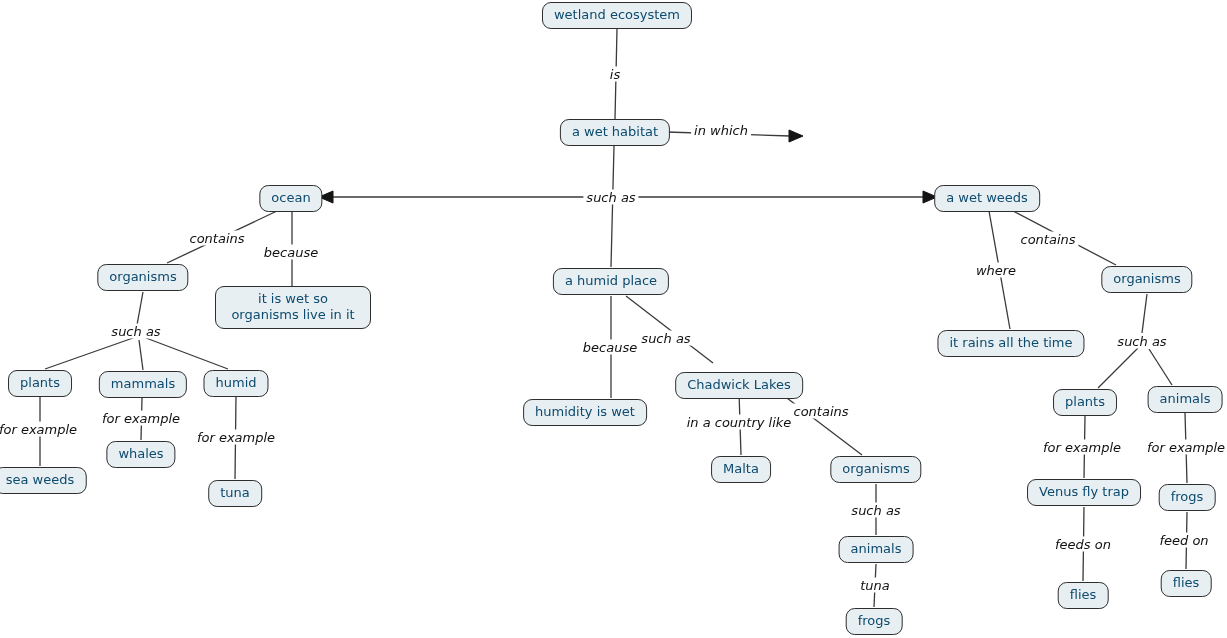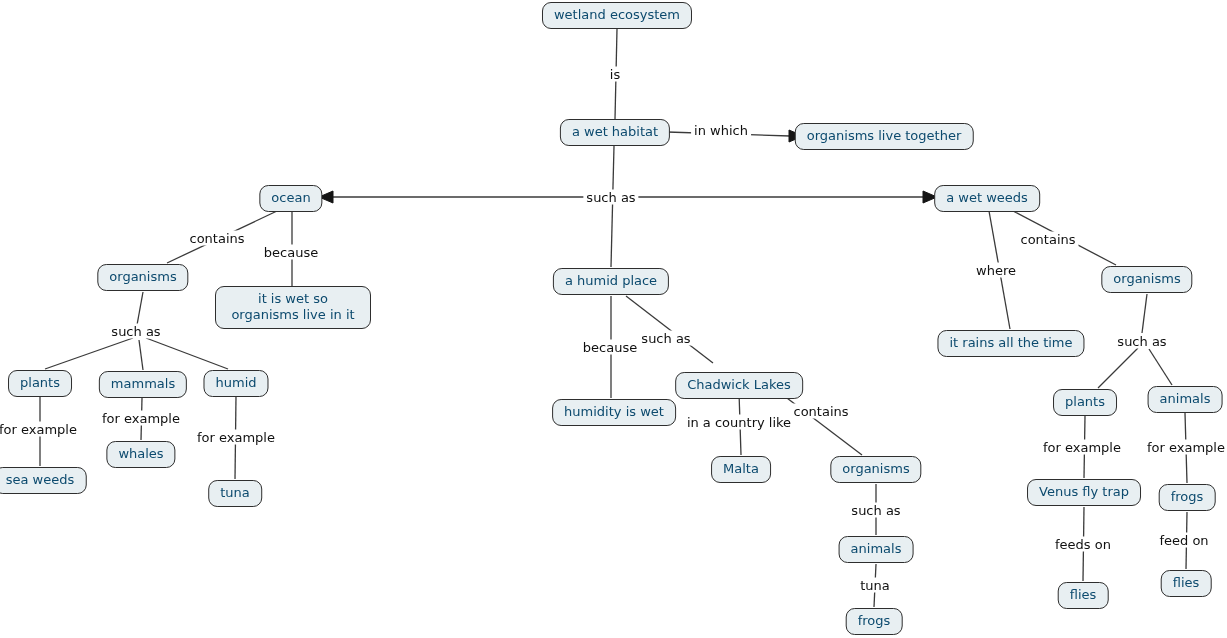--- a/index.html
+++ b/index.html
@@ -51,20 +51,21 @@
   .edge-label {
     position: absolute;
     transform: translate(-50%, -50%);
     background: #ffffff;
     padding: 0 3px;
     font-size: 13px;
     line-height: 15px;
     color: #101010;
     white-space: nowrap;
     z-index: 1;
+    font-style: italic;
   }
 </style>
 </head>
 <body>
 
 <div id="canvas">
 
   <svg id="wires">
     <line x1="617" y1="29" x2="615" y2="119"></line>
     <line x1="667" y1="132" x2="790" y2="136"></line>
@@ -117,33 +118,32 @@
   <span class="edge-label" style="left:996px; top:270px">where</span>
   <span class="edge-label" style="left:1048px; top:239px">contains</span>
   <span class="edge-label" style="left:1142px; top:341px">such as</span>
   <span class="edge-label" style="left:1082px; top:447px">for example</span>
   <span class="edge-label" style="left:1186px; top:447px">for example</span>
   <span class="edge-label" style="left:1083px; top:544px">feeds on</span>
   <span class="edge-label" style="left:1184px; top:540px">feed on</span>
 
   <div class="node" style="left:617px; top:2px">wetland ecosystem</div>
   <div class="node" style="left:615px; top:119px">a wet habitat</div>
-  <div class="node" style="left:884px; top:123px">organisms live together</div>
   <div class="node" style="left:291px; top:185px">ocean</div>
   <div class="node" style="left:987px; top:185px">a wet weeds</div>
   <div class="node" style="left:143px; top:264px">organisms</div>
   <div class="node wrap" style="left:293px; top:286px">it is wet so organisms live in it</div>
   <div class="node" style="left:40px; top:370px">plants</div>
   <div class="node" style="left:143px; top:371px">mammals</div>
   <div class="node" style="left:236px; top:370px">humid</div>
   <div class="node" style="left:40px; top:467px">sea weeds</div>
   <div class="node" style="left:141px; top:441px">whales</div>
   <div class="node" style="left:235px; top:480px">tuna</div>
   <div class="node" style="left:611px; top:268px">a humid place</div>
-  <div class="node" style="left:614px; top:399px">humidity is wet</div>
+  <div class="node" style="left:585px; top:399px">humidity is wet</div>
   <div class="node" style="left:739px; top:372px">Chadwick Lakes</div>
   <div class="node" style="left:741px; top:456px">Malta</div>
   <div class="node" style="left:876px; top:456px">organisms</div>
   <div class="node" style="left:876px; top:536px">animals</div>
   <div class="node" style="left:874px; top:608px">frogs</div>
   <div class="node" style="left:1147px; top:266px">organisms</div>
   <div class="node" style="left:1011px; top:330px">it rains all the time</div>
   <div class="node" style="left:1085px; top:389px">plants</div>
   <div class="node" style="left:1185px; top:386px">animals</div>
   <div class="node" style="left:1084px; top:479px">Venus fly trap</div>

